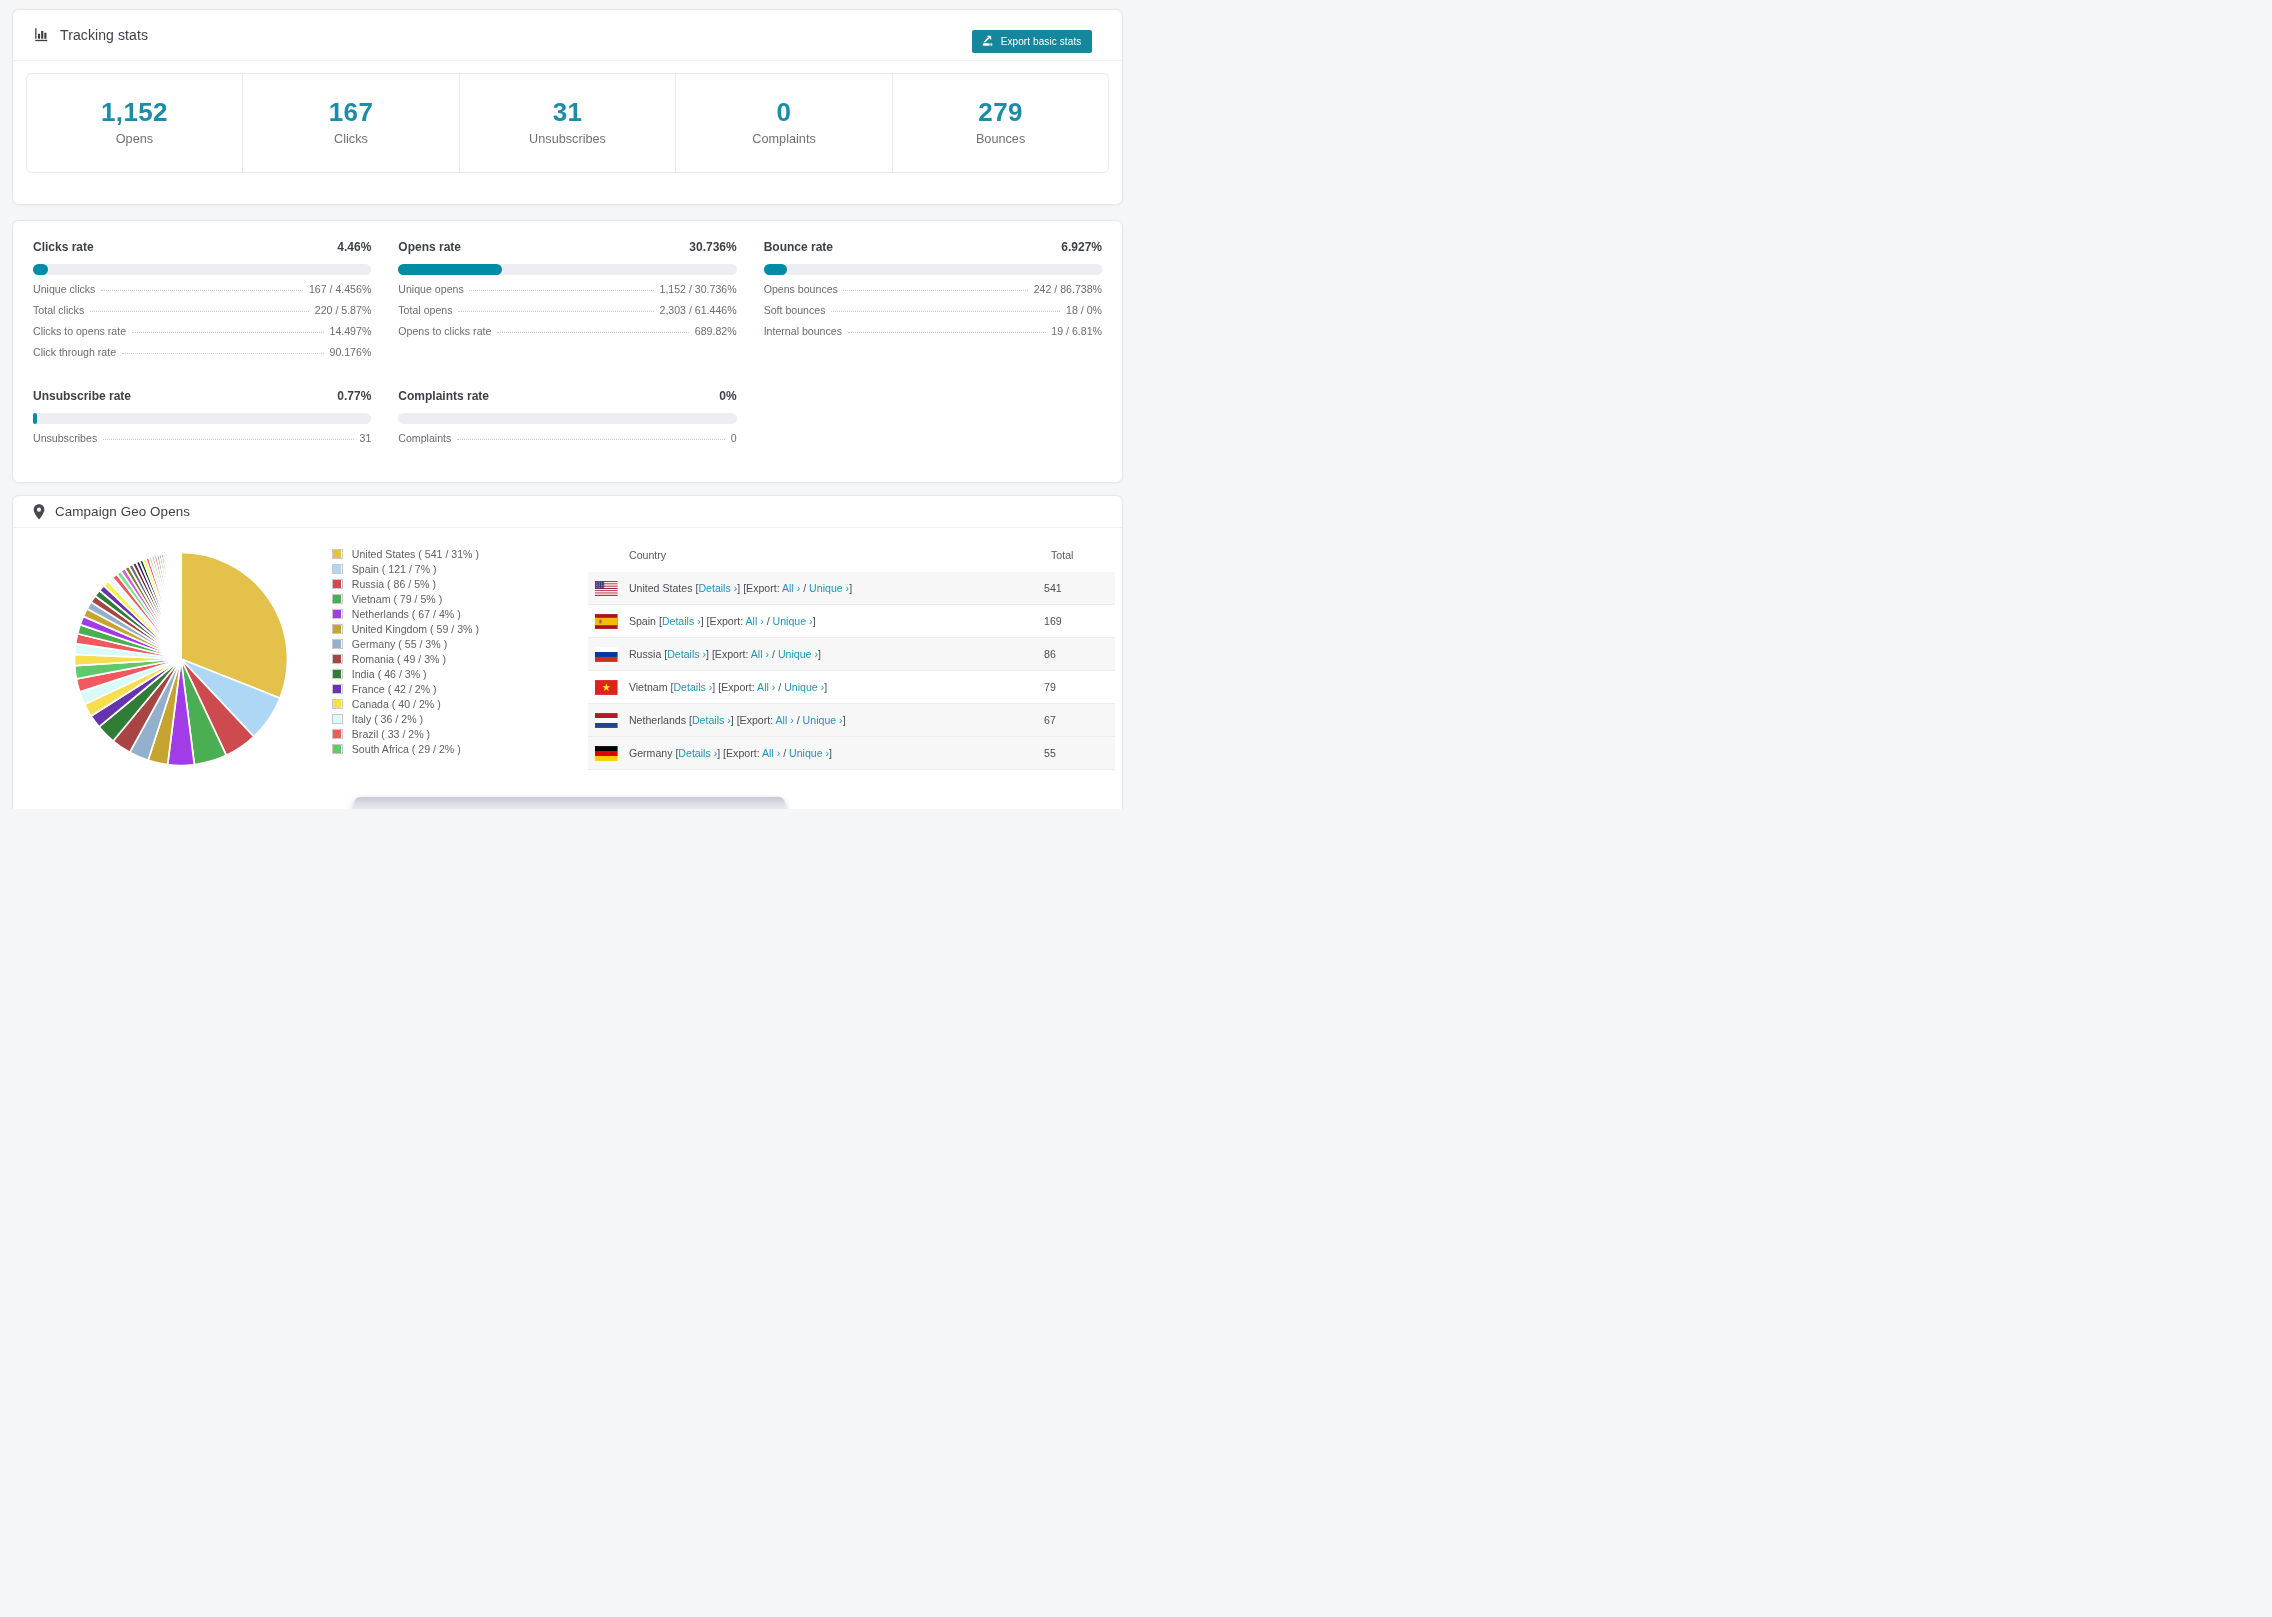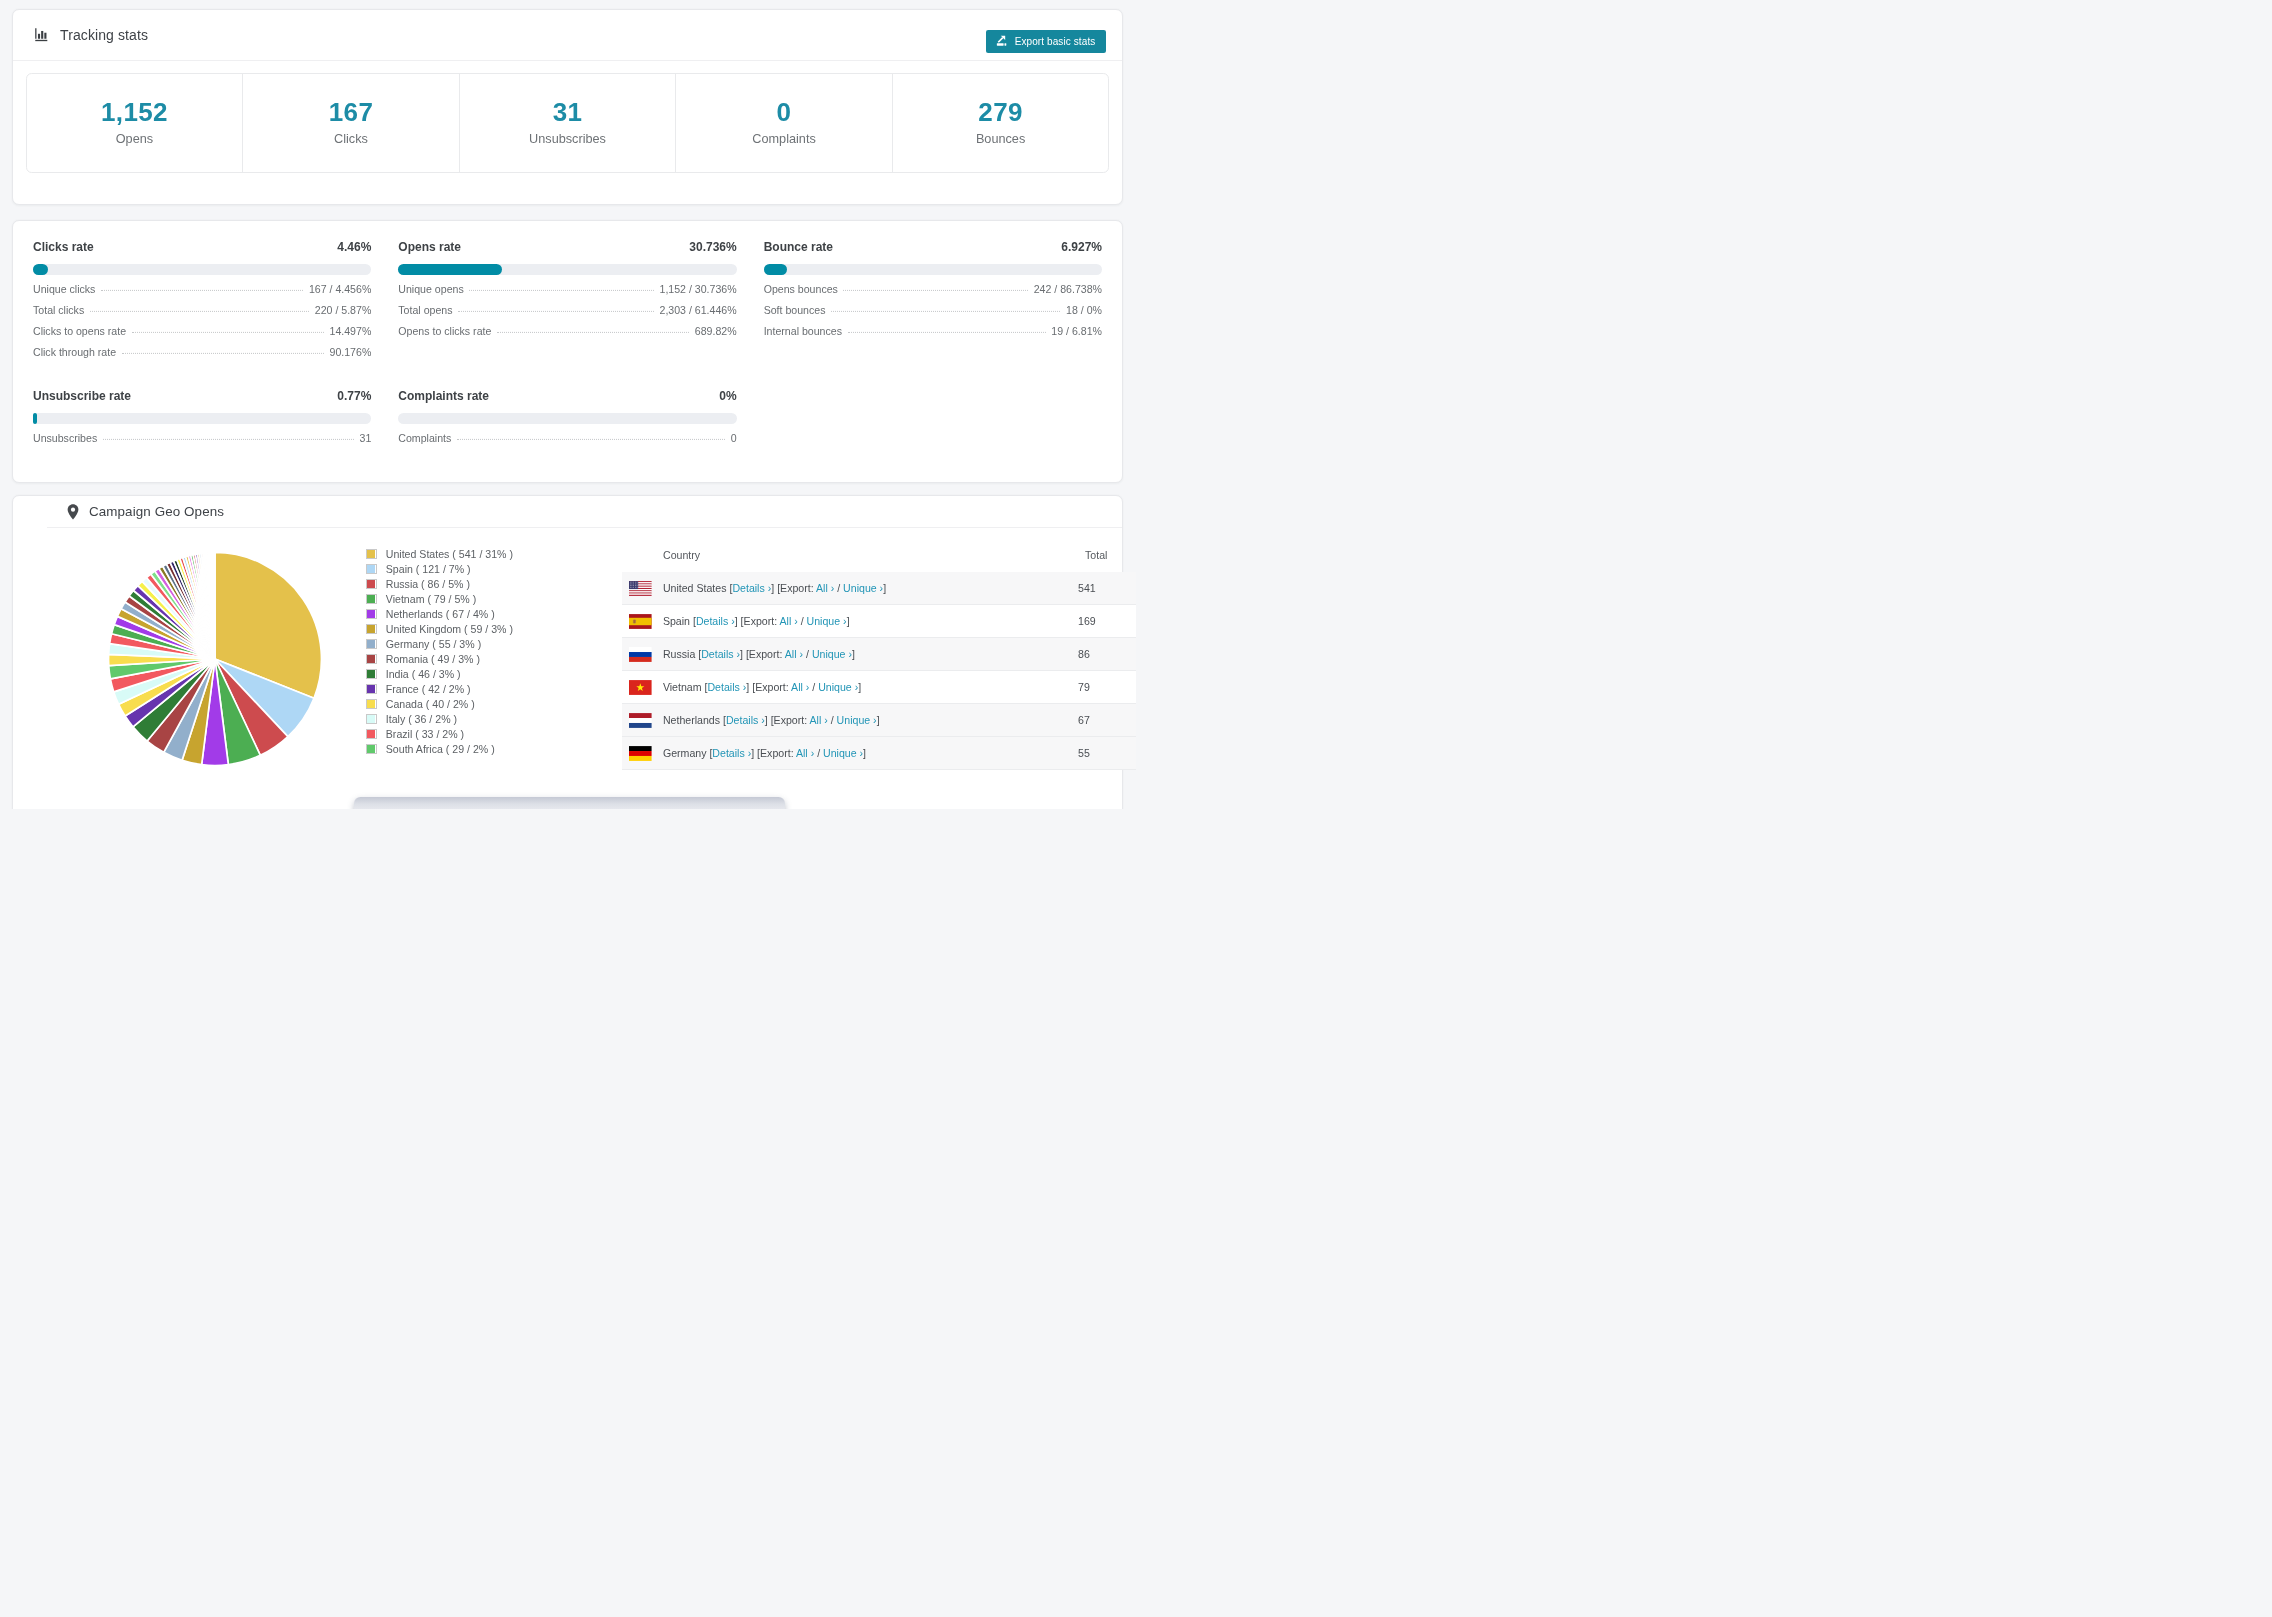--- a/index.html
+++ b/index.html
@@ -11,34 +11,34 @@
     font-family:"Liberation Sans", sans-serif;
     color:#4a4e53;
   }
   .card {
     position:absolute; left:12px; width:1111px;
     background:#ffffff; border:0.7px solid #e7e8eb; border-radius:7px;
     box-shadow:0 0.7px 2.1px rgba(40,50,60,.05);
   }
   #card-tracking { top:8.5px;  height:196px; }
   #card-rates    { top:220px; height:263px; }
-  #card-geo      { top:495px; height:397px;padding-left:34px; }
+  #card-geo      { top:495px; height:397px; }
 
   
   .card-header {
     display:flex; align-items:center; gap:10px;
     padding:0 20px; height:51px; border-bottom:0.7px solid #efeff1;
     position:relative;
   }
   #card-geo .card-header { height:32px; }
   .card-title { font-size:14px; font-weight:500; color:#3f4348; margin:0; letter-spacing:0.1px; }
   .hdr-icon { display:inline-flex; align-items:center; }
 
   .export-btn {
-    position:absolute; top:20.5px; right:16px; height:23px;
+    position:absolute; top:20.5px; right:30px; height:23px;
     display:inline-flex; align-items:center; gap:6.4px;
     background:#15879d; color:#fff; border:none; border-radius:2.1px;
     padding:0 10.6px; font-size:10px; font-family:inherit; cursor:pointer;
     letter-spacing:0.1px;
   }
 
   
   .stats-box {
     margin:12px 12.7px 0; height:100px;
     border:0.7px solid #e9eaec; border-radius:5.6px;

